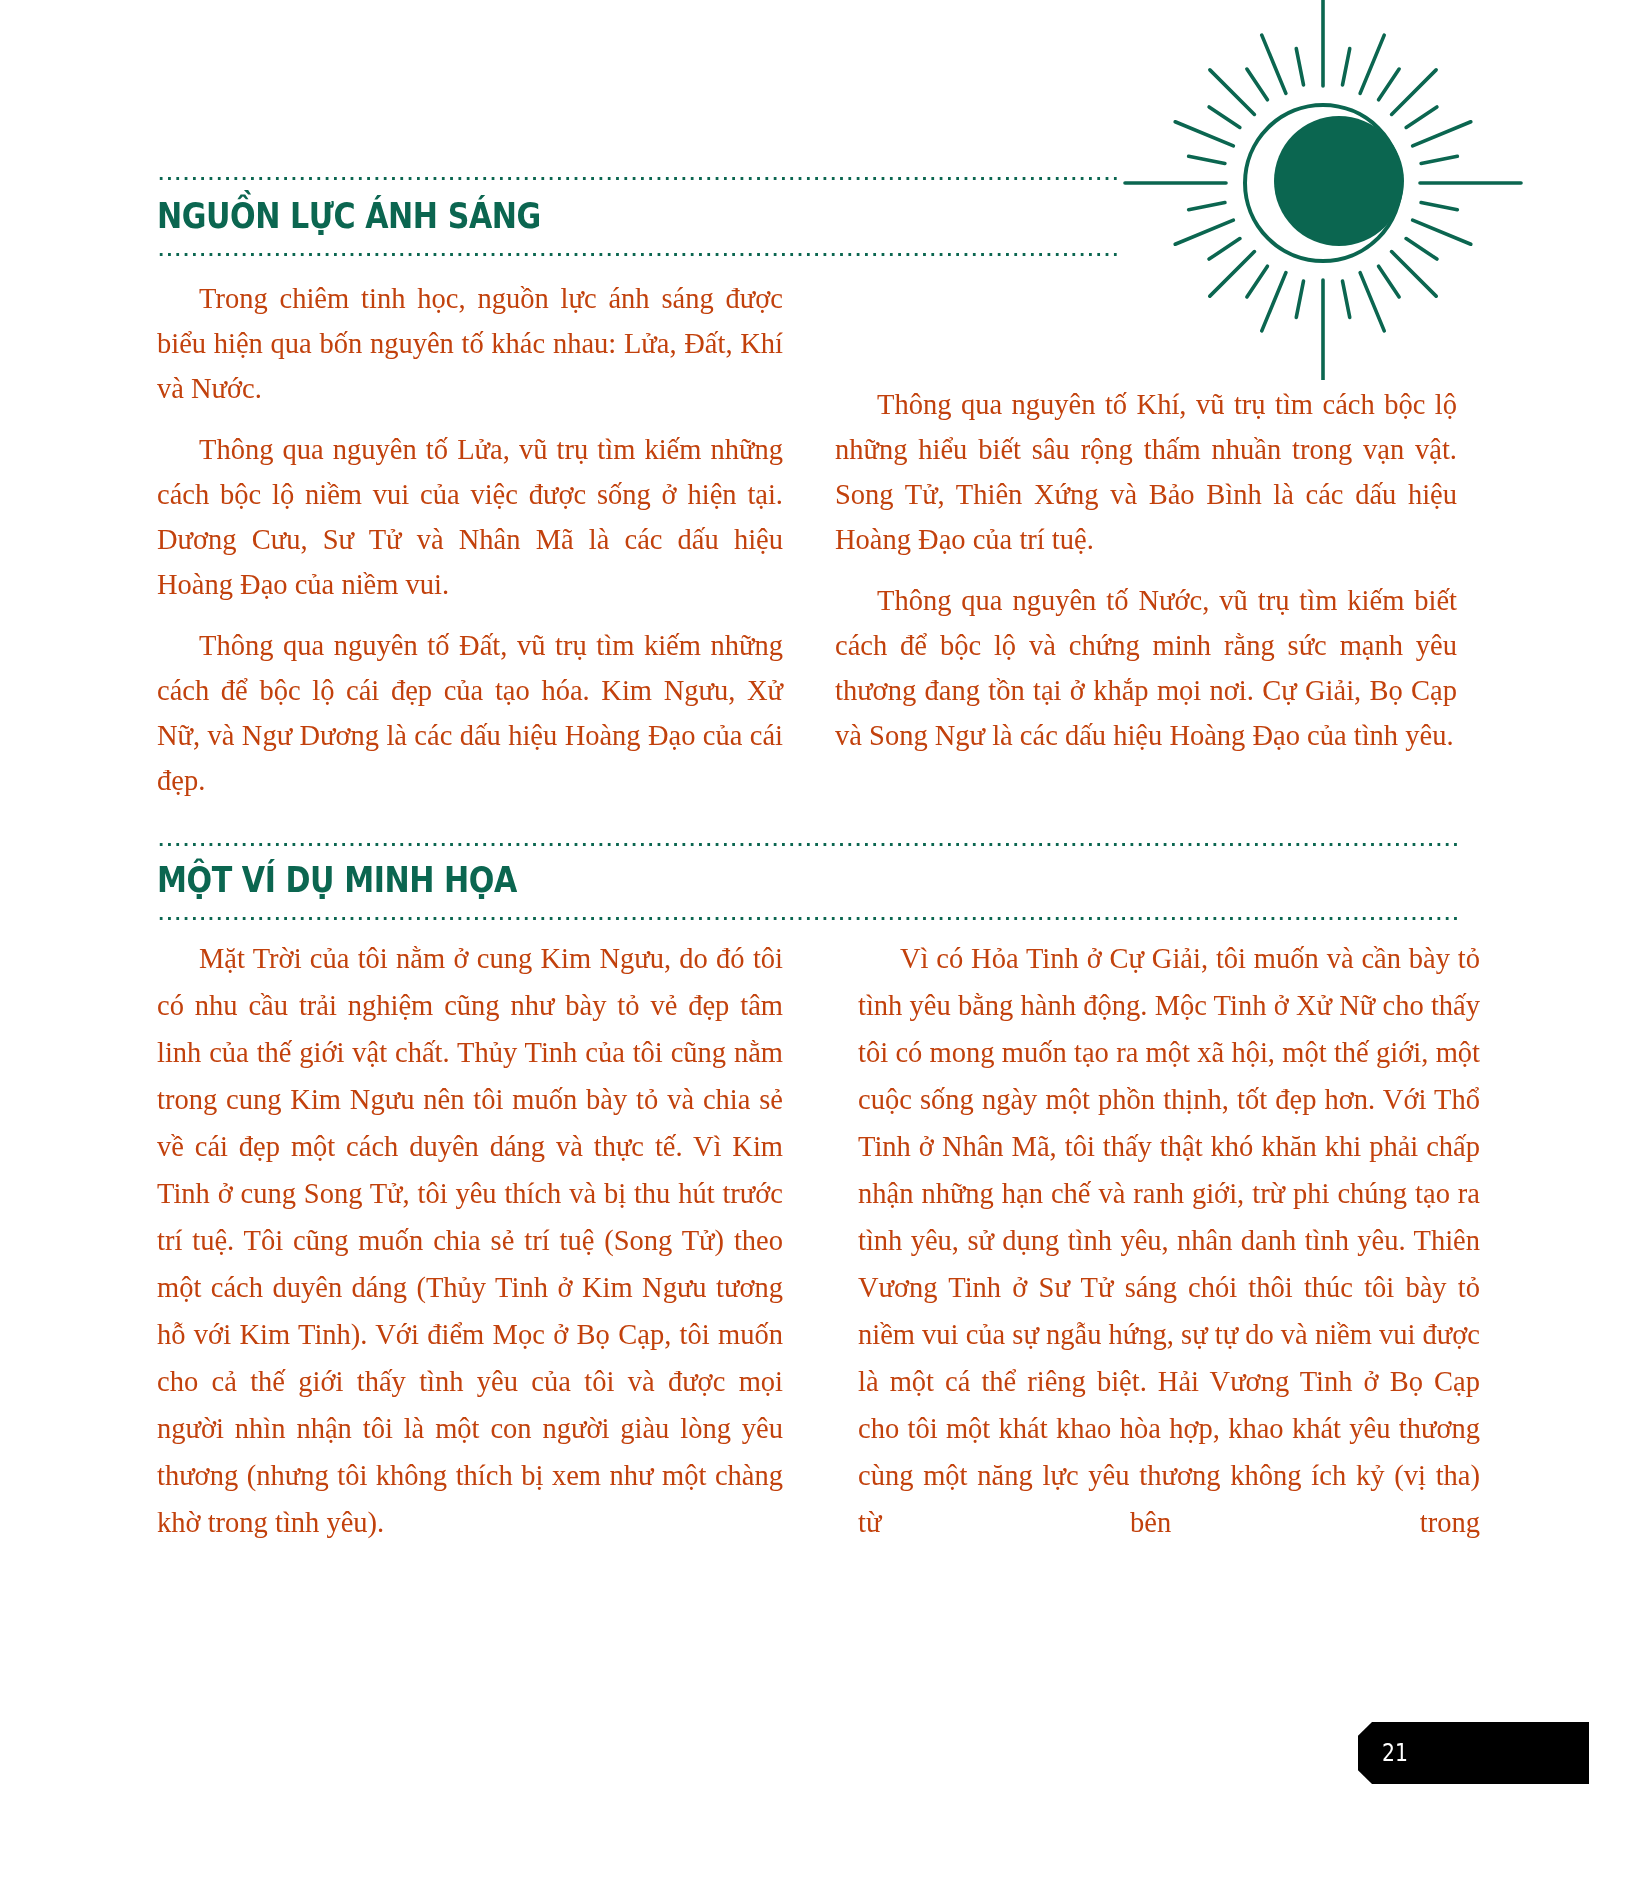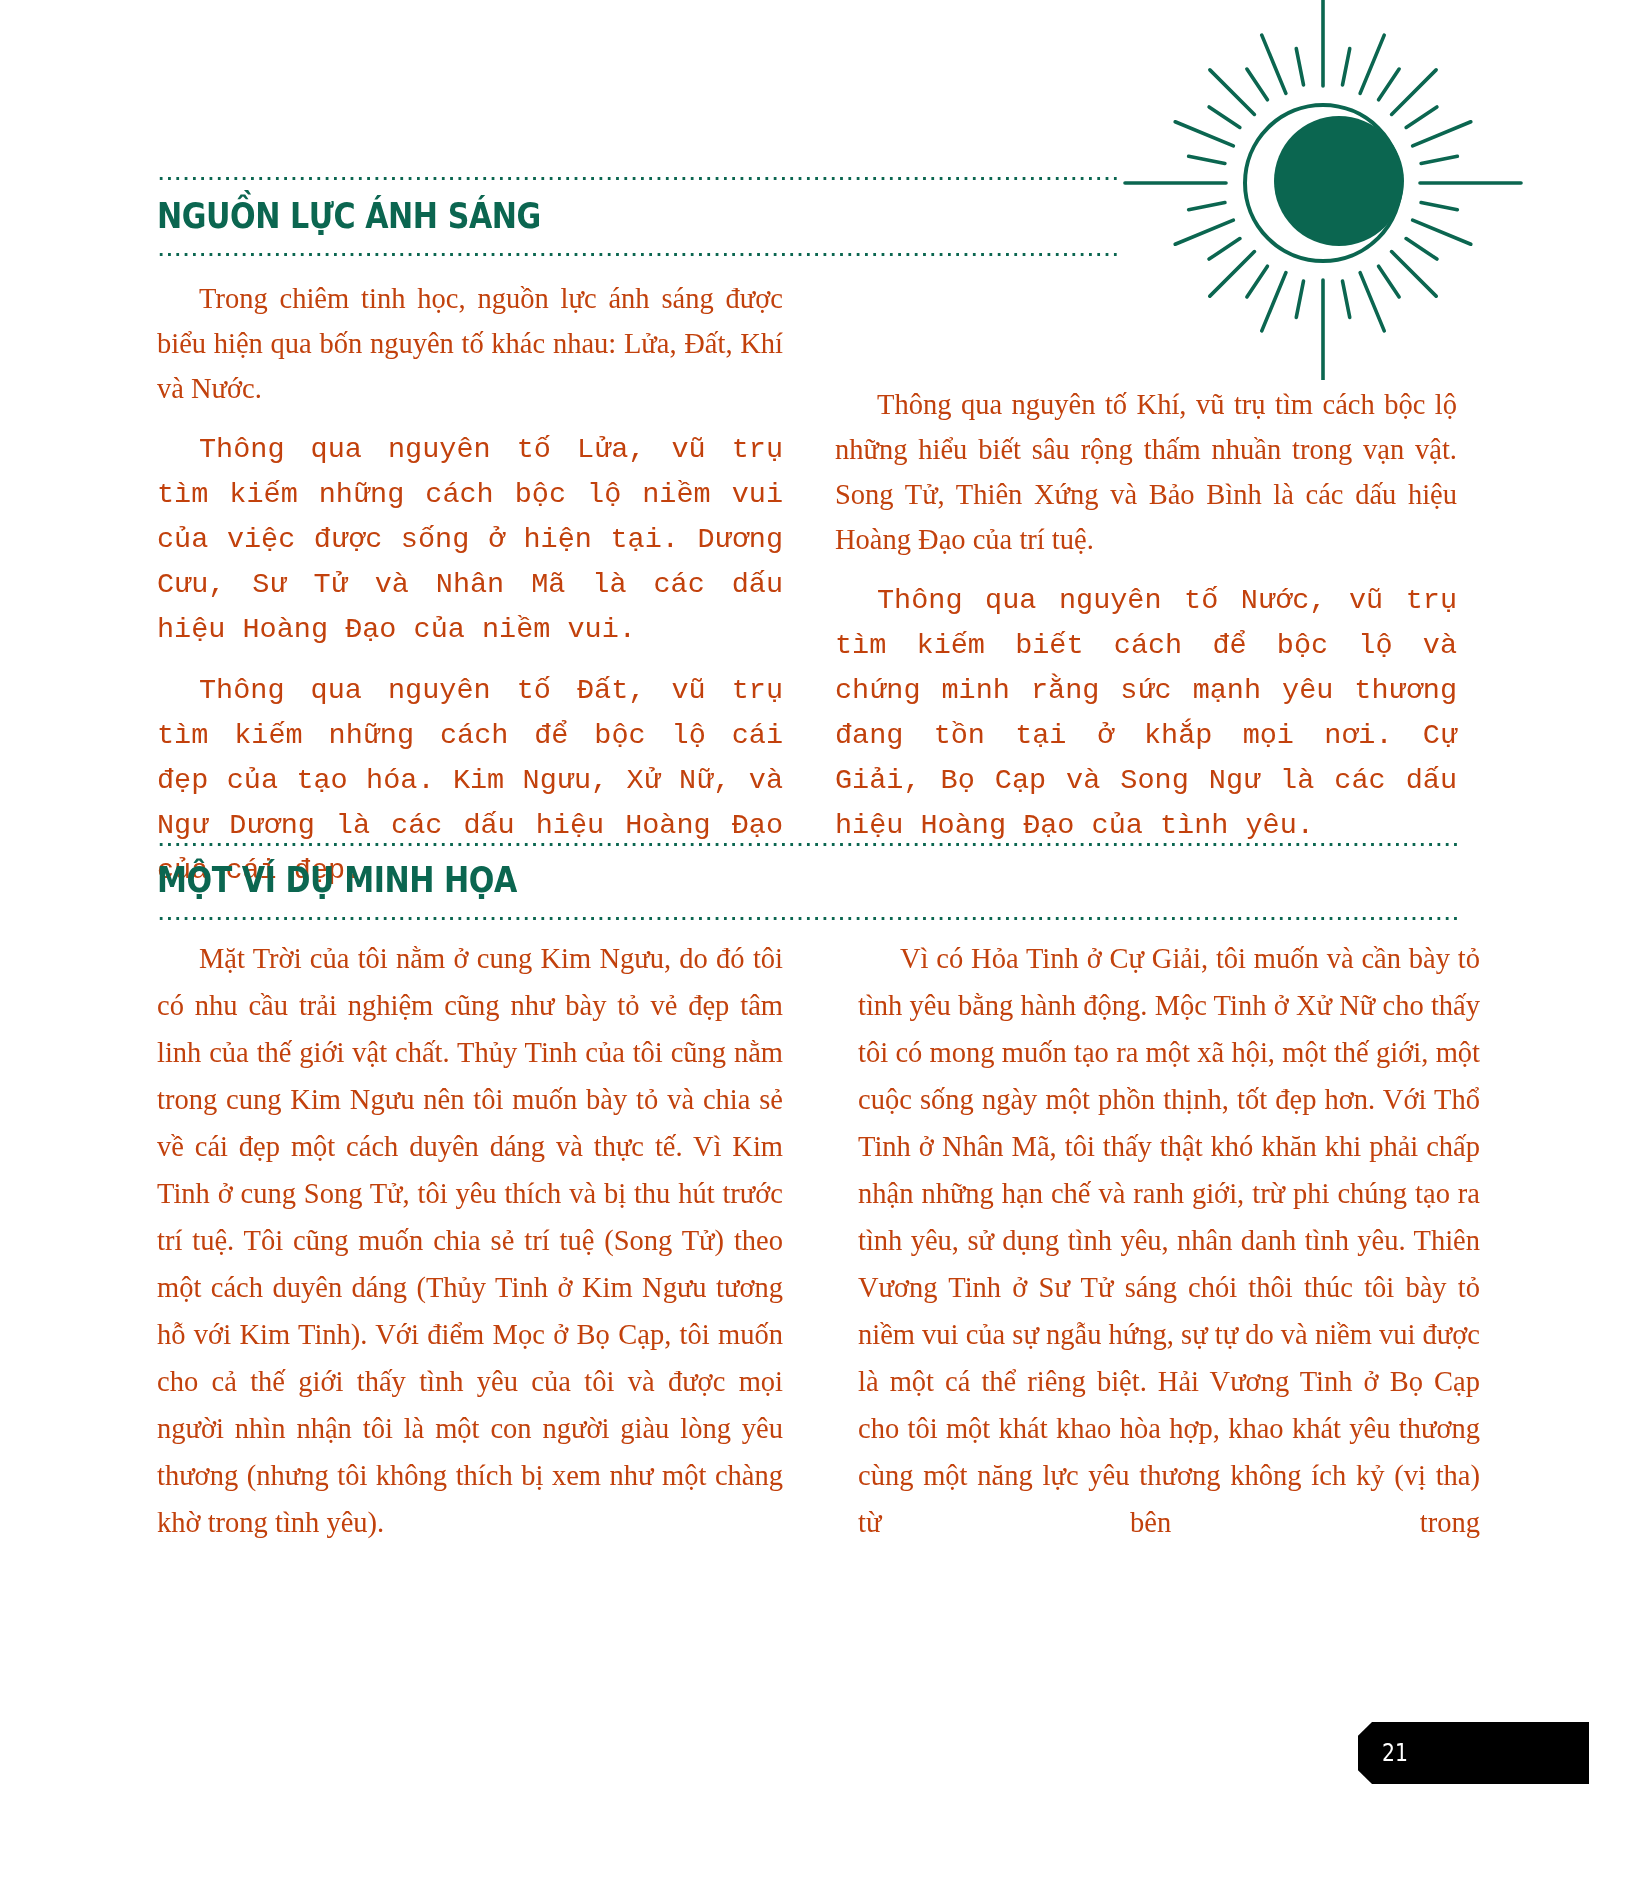--- a/index.html
+++ b/index.html
@@ -8,21 +8,21 @@
   .dots { position:absolute; height:3px;
     background-image: radial-gradient(circle, #0b6650 1.4px, transparent 1.6px);
     background-size: 8.3px 3px; background-repeat: repeat-x; }
   .heading { position:absolute; margin:0; color:#0b6650;
     font-family:"DejaVu Sans", sans-serif; font-weight:bold; font-size:35px;
     letter-spacing:-0.5px; white-space:nowrap; transform-origin:left center; transform:scaleX(0.86); }
   .col { position:absolute; color:#c2410c; font-family:"Liberation Serif", serif;
     font-size:28.5px; text-align:justify; }
   .col p { margin:0; text-indent:42px; }
   .col.upper p { line-height:45px; }
-  .col.upper p + p { margin-top:16px;font-family:Liberation Mono, monospace; }
+  .col.upper p + p { margin-top:16px; }
   .col.lower p { line-height:47px; }
   .sun { position:absolute; left:1100px; top:0; width:440px; height:380px; }
   .page-tab { position:absolute; left:1358px; top:1722px; width:231px; height:62px; background:#000000;
     clip-path: polygon(14px 0, 100% 0, 100% 100%, 14px 100%, 0 78%, 0 22%); }
   .page-num { position:absolute; left:24px; top:0; line-height:62px; color:#ffffff;
     font-family:"DejaVu Sans", sans-serif; font-size:24px; transform:scaleX(0.85); transform-origin:left center; }
 </style>
 </head>
 <body>
 

